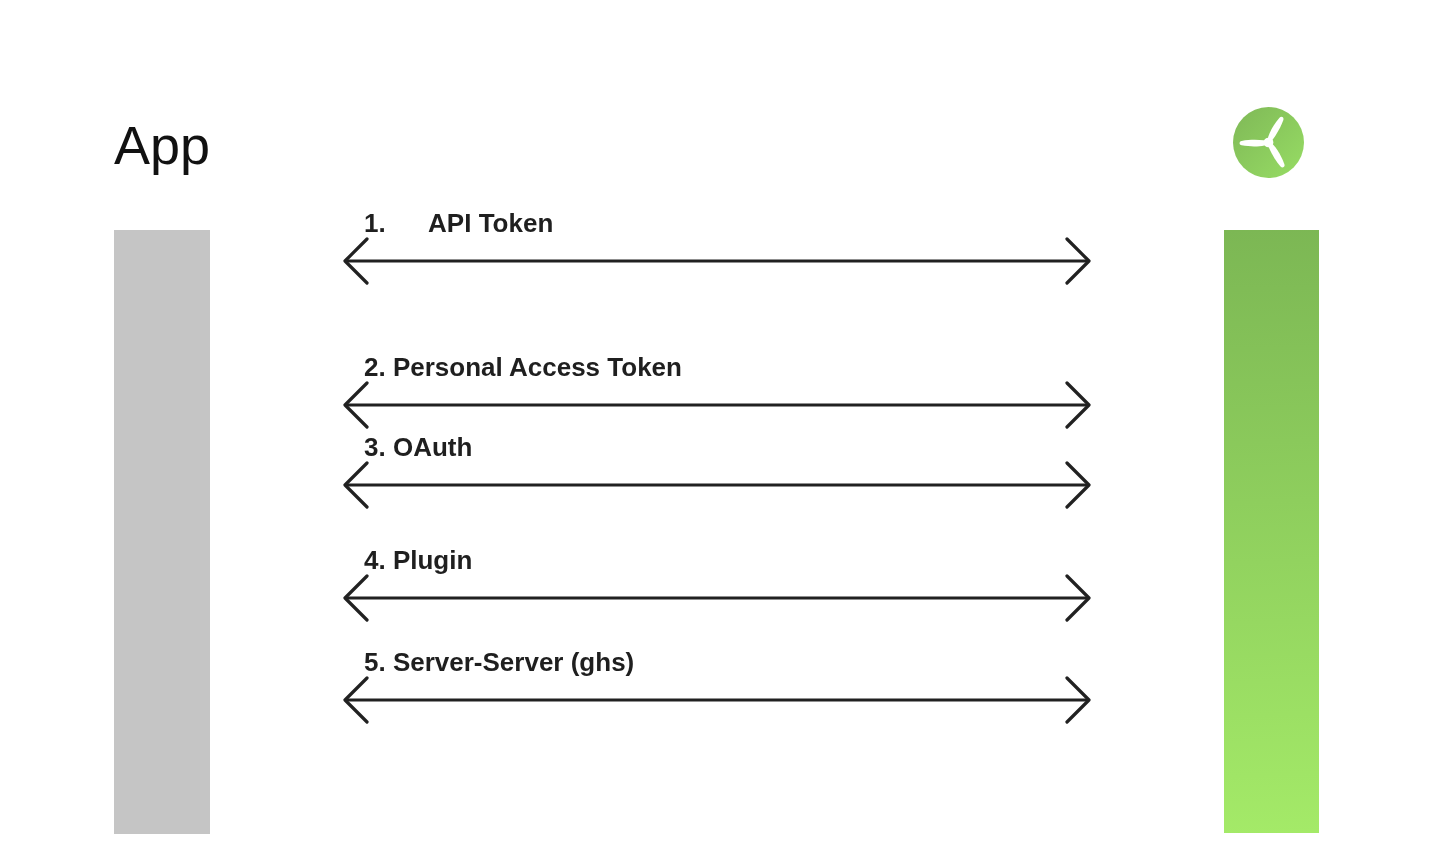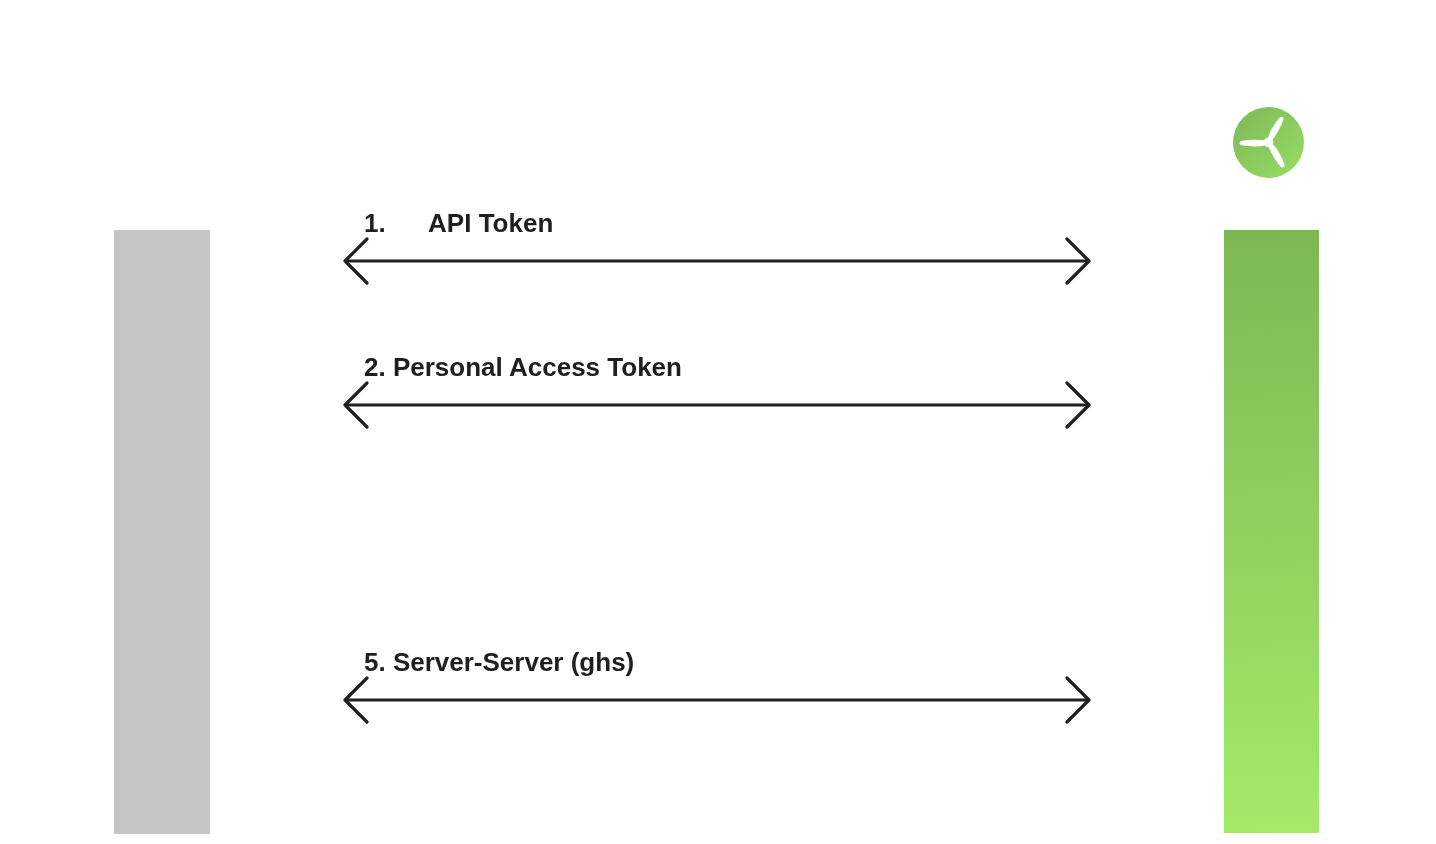--- a/index.html
+++ b/index.html
@@ -76,20 +76,21 @@
   .conn-2 { top: 321px; margin-top: 32px; }
   .conn-3 { top: 433px; }
   .conn-4 { top: 546px; }
   .conn-5 { top: 648px; }
 </style>
 </head>
 <body>
 
 <div class="canvas">
 
+  <div class="app-title">App</div>
 
   <svg class="logo" viewBox="0 0 70 70" aria-hidden="true">
     <defs>
       <linearGradient id="logoGrad" x1="0" y1="0" x2="1" y2="1">
         <stop offset="0" style="stop-color:var(--logo_green_top, #7fb857)"></stop>
         <stop offset="1" style="stop-color:var(--logo_green_bottom, #97dd64)"></stop>
       </linearGradient>
     </defs>
     <circle cx="35" cy="35" r="35" fill="url(#logoGrad)"></circle>
     <g fill="#ffffff">
@@ -114,21 +115,37 @@
 
   <div class="conn conn-2">
     <span class="conn-label">2. Personal Access Token</span>
     <svg viewBox="0 0 750 48" aria-hidden="true">
       <line x1="3" y1="24" x2="747" y2="24" stroke="currentColor" stroke-width="3.2"></line>
       <path d="M25,2 L3,24 L25,46" fill="none" stroke="currentColor" stroke-width="3.2" stroke-linecap="round" stroke-linejoin="round"></path>
       <path d="M725,2 L747,24 L725,46" fill="none" stroke="currentColor" stroke-width="3.2" stroke-linecap="round" stroke-linejoin="round"></path>
     </svg>
   </div>
 
+  <div class="conn conn-3">
+    <span class="conn-label">3. OAuth</span>
+    <svg viewBox="0 0 750 48" aria-hidden="true">
+      <line x1="3" y1="24" x2="747" y2="24" stroke="currentColor" stroke-width="3.2"></line>
+      <path d="M25,2 L3,24 L25,46" fill="none" stroke="currentColor" stroke-width="3.2" stroke-linecap="round" stroke-linejoin="round"></path>
+      <path d="M725,2 L747,24 L725,46" fill="none" stroke="currentColor" stroke-width="3.2" stroke-linecap="round" stroke-linejoin="round"></path>
+    </svg>
+  </div>
 
+  <div class="conn conn-4">
+    <span class="conn-label">4. Plugin</span>
+    <svg viewBox="0 0 750 48" aria-hidden="true">
+      <line x1="3" y1="24" x2="747" y2="24" stroke="currentColor" stroke-width="3.2"></line>
+      <path d="M25,2 L3,24 L25,46" fill="none" stroke="currentColor" stroke-width="3.2" stroke-linecap="round" stroke-linejoin="round"></path>
+      <path d="M725,2 L747,24 L725,46" fill="none" stroke="currentColor" stroke-width="3.2" stroke-linecap="round" stroke-linejoin="round"></path>
+    </svg>
+  </div>
 
   <div class="conn conn-5">
     <span class="conn-label">5. Server-Server (ghs)</span>
     <svg viewBox="0 0 750 48" aria-hidden="true">
       <line x1="3" y1="24" x2="747" y2="24" stroke="currentColor" stroke-width="3.2"></line>
       <path d="M25,2 L3,24 L25,46" fill="none" stroke="currentColor" stroke-width="3.2" stroke-linecap="round" stroke-linejoin="round"></path>
       <path d="M725,2 L747,24 L725,46" fill="none" stroke="currentColor" stroke-width="3.2" stroke-linecap="round" stroke-linejoin="round"></path>
     </svg>
   </div>
 

